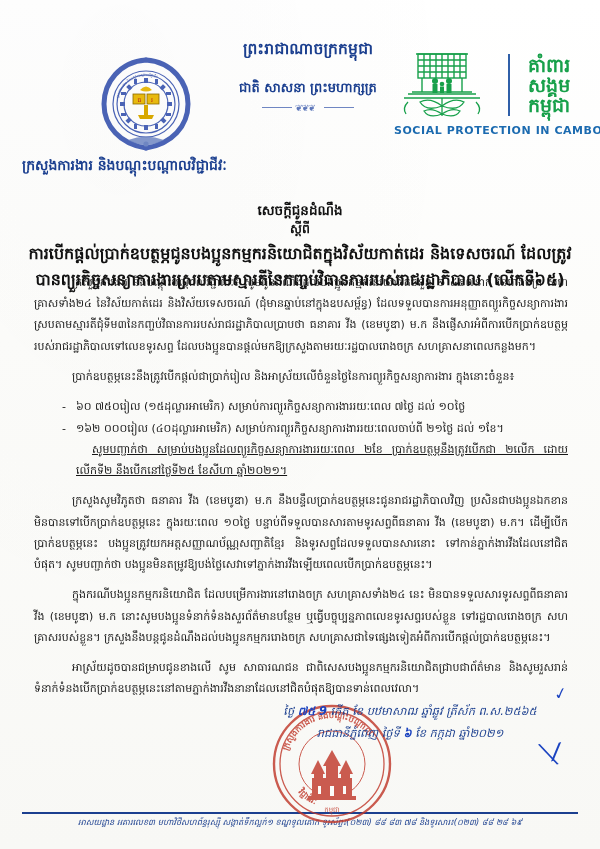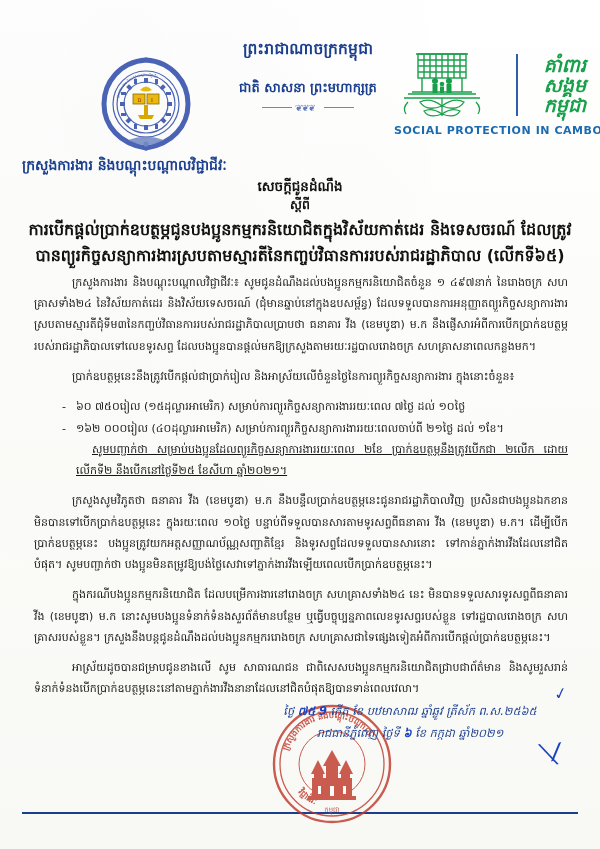--- a/index.html
+++ b/index.html
@@ -88,23 +88,22 @@
   
   .spc {
     position: absolute;
     right: 14px; top: 28px;
     width: 192px;
     text-align: center;
   }
   .spc-mark {
     display: flex;
     align-items: center;
-    justify-content: space-between;
+    justify-content: flex-start;
     gap: 18px;
-    font-style: italic;
   }
   .spc-kh {
     color: #17a04a;
     font-weight: bold;
     font-size: 19px;
     line-height: 1.06;
     text-align: left;
     white-space: nowrap;
   }
   .spc-divider {
@@ -136,20 +135,21 @@
     position: absolute;
     left: 0; top: 176px;
     width: 600px;
     text-align: center;
     color: #111;
   }
   .t-announce {
     font-size: 13.5px;
     font-weight: bold;
     line-height: 1.5;
+    margin-top: 24px;
   }
   .t-about {
     font-size: 12.5px;
     font-weight: bold;
     line-height: 1.5;
     text-align: center;
   }
   .t-subject {
     margin-top: 2px;
     font-size: 16px;
@@ -442,13 +442,14 @@
     </div>
     <div class="sign-line">
       <span>រាជធានីភ្នំពេញ ថ្ងៃទី</span>
       <span class="ink-hand">៦</span>
       <span>ខែ កក្កដា ឆ្នាំ២០២១</span>
     </div>
   </div>
   <div class="hand-sig">╲⁄</div>
 
   <div class="footer-rule"></div>
+  <div class="footer-text">អាសយដ្ឋាន អគារលេខ៣ មហាវិថីសហព័ន្ធរុស្ស៊ី សង្កាត់ទឹកល្អក់១ ខណ្ឌទូលគោក ទូរស័ព្ទ៖(០២៣) ៨៨ ៨៣ ៧៨  និងទូរសារ៖(០២៣) ៨៨ ២៨ ៦៩</div>
 </div>
 
 </body></html>

